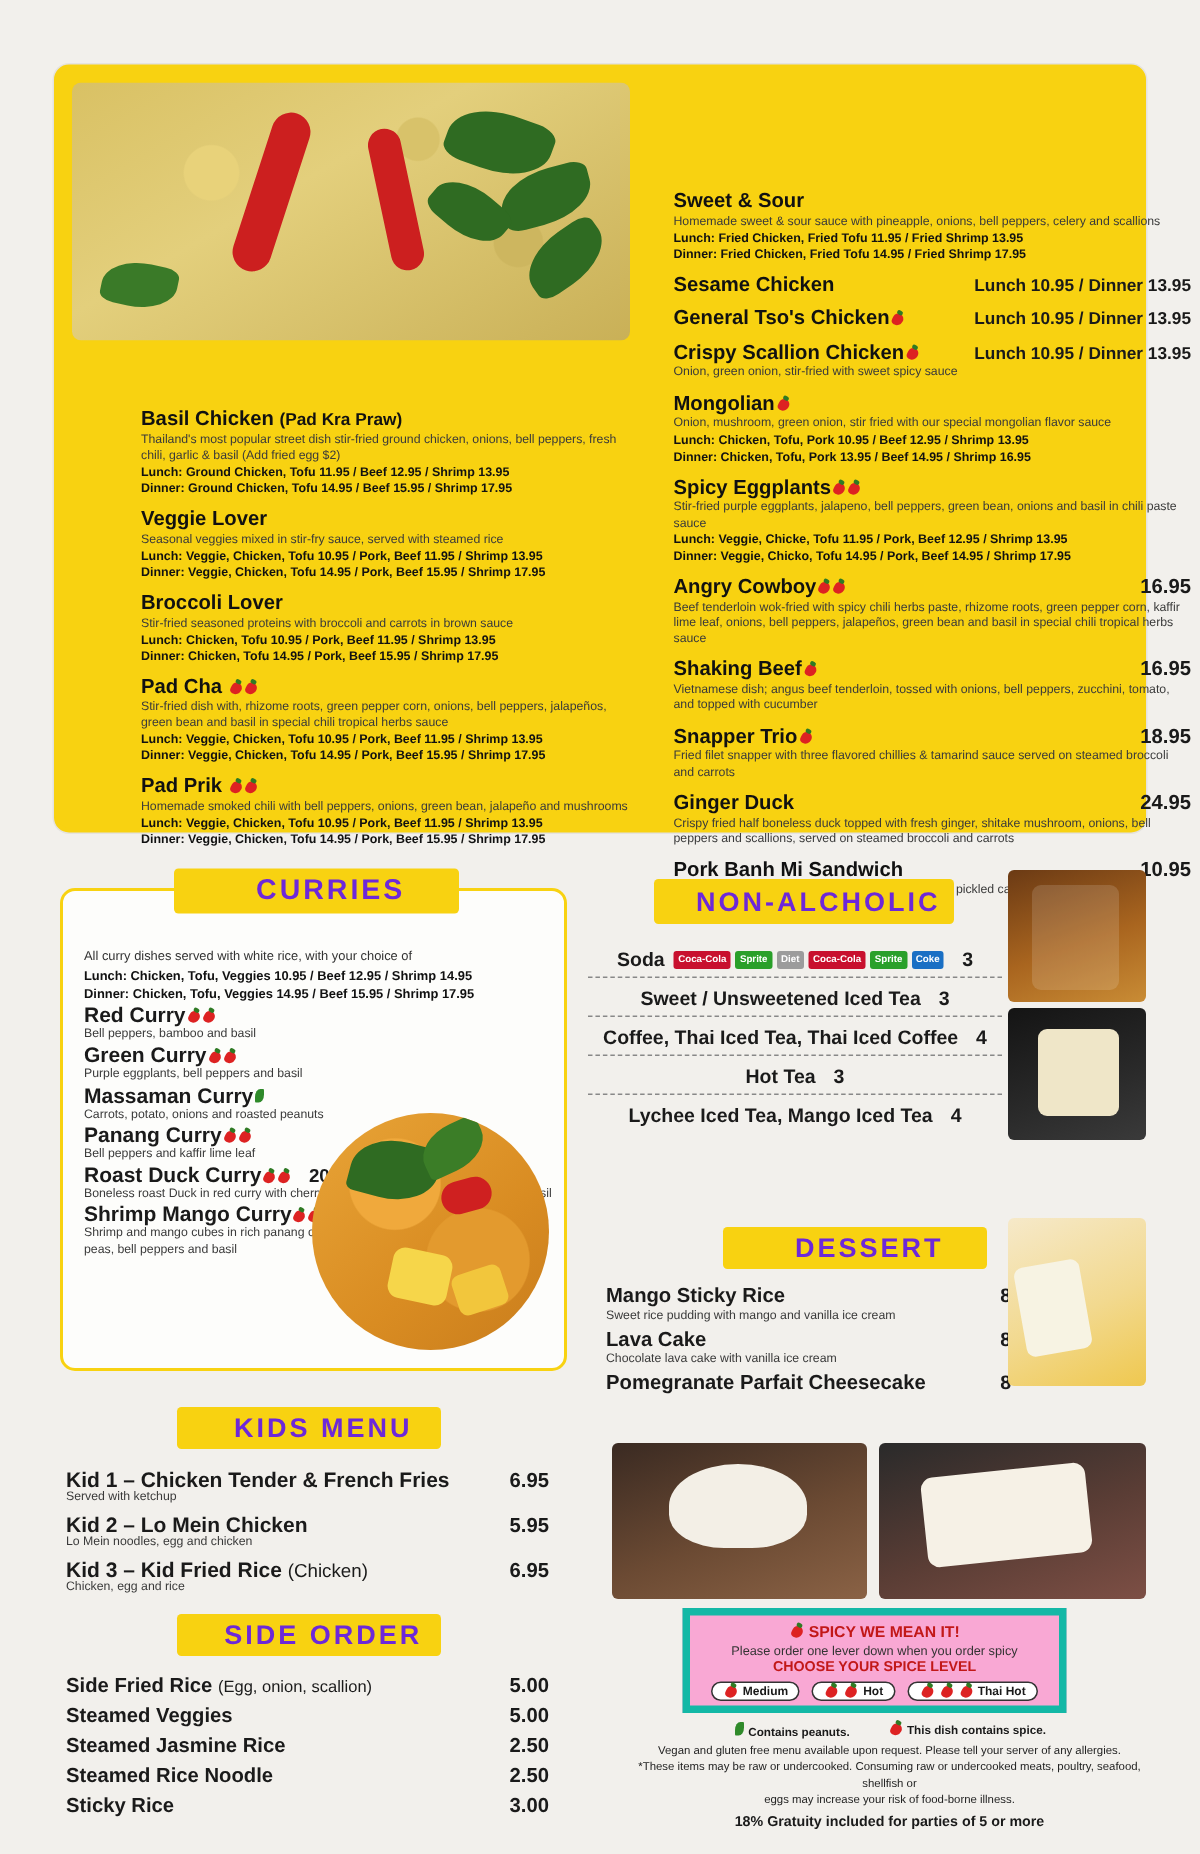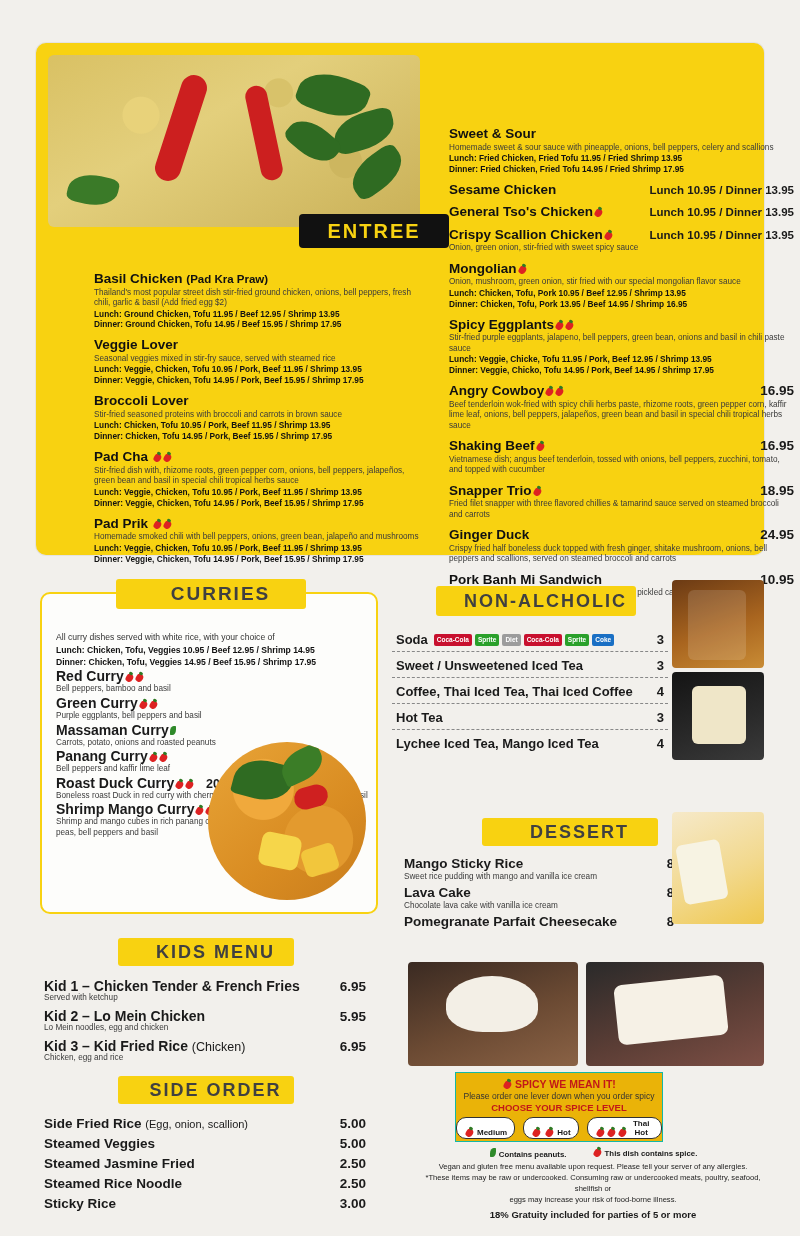--- a/index.html
+++ b/index.html
@@ -69,21 +69,21 @@
   }
   .leaf { display:inline-block; width:8px; height:10px; position:relative; vertical-align:-1px; }
   .leaf::before { content:""; position:absolute; left:1px; top:0; width:6px; height:9px; background:#2f8a2a; border-radius:60% 10% 60% 10%; }
 
   
   .curries-panel {
     position:absolute; left:40px; top:592px; width:338px; height:322px;
     border:2px solid #f8d211; border-radius:10px; background:#fdfdfb;
   }
   .ribbon {
-    background:#f8d211; color:#404040; font-weight:bold; letter-spacing:2px;
+    background:#f8d211; color:#6d28d9; font-weight:bold; letter-spacing:2px;
     display:flex; align-items:center; justify-content:center;padding-left:19px;
   }
   .curries-ribbon { position:absolute; left:74px; top:-15px; width:190px; height:30px; font-size:19px; border-radius:3px;}
   .curries-body { position:absolute; left:14px; top:38px; width:312px; }
   .cur-note { font-size:8.6px; color:#333; margin-bottom:3px; }
   .cur-price { font-size:8.6px; font-weight:bold; color:#111; line-height:1.35; }
   .cur-item { margin-top:0; }
   .cur-name { font-size:14px; font-weight:bold; }
   .cur-name .p { font-size:12.5px; }
   .cur-desc { font-size:8.2px; color:#3a3a3a; line-height:1.3; }
@@ -97,21 +97,21 @@
   }
   .curry-photo .g1 { position:absolute; left:26px; top:18px; width:58px; height:40px; background:#2f6b22; border-radius:60% 10% 60% 10%; transform:rotate(15deg); }
   .curry-photo .g2 { position:absolute; left:72px; top:8px; width:44px; height:30px; background:#3b7d27; border-radius:60% 10% 60% 10%; transform:rotate(-25deg); }
   .curry-photo .r1 { position:absolute; left:86px; top:44px; width:34px; height:22px; background:#cf2020; border-radius:12px; transform:rotate(-15deg); }
   .curry-photo .y1 { position:absolute; left:52px; top:92px; width:40px; height:34px; background:#f6d64a; border-radius:8px; transform:rotate(12deg); }
   .curry-photo .y2 { position:absolute; left:95px; top:104px; width:34px; height:28px; background:#f2c63c; border-radius:6px; transform:rotate(-18deg); }
 
   
   .drinks-panel { position:absolute; left:392px; top:608px; width:276px; height:160px; }
   .drinks-ribbon { position:absolute; left:44px; top:-22px; width:200px; height:30px; font-size:18px; border-radius:3px; }
-  .drink-row { display:flex; justify-content:space-between; align-items:center; font-size:13px; font-weight:bold; padding:6px 4px 4px 4px; border-bottom:1px dashed #888;gap:12px; }
+  .drink-row { display:flex; justify-content:center; align-items:center; font-size:13px; font-weight:bold; padding:6px 4px 4px 4px; border-bottom:1px dashed #888;gap:12px; }
   .drink-row:last-child { border-bottom:none; }
   .drink-row .amt { font-weight:bold; }
   .logos { display:inline-flex; gap:3px; margin-left:6px; vertical-align:middle; }
   .logo { height:12px; border-radius:2px; color:#fff; font-size:6.5px; font-weight:bold; display:flex; align-items:center; justify-content:center; padding:0 3px; }
 
   .drink-photo-1 {
     position:absolute; left:672px; top:580px; width:92px; height:88px; border-radius:4px; overflow:hidden;
     background:linear-gradient(160deg,#6b3a14,#a9651f 55%,#c98c35);
   }
   .drink-photo-1::after { content:""; position:absolute; left:16px; top:10px; width:58px; height:70px; background:rgba(255,255,255,0.14); border-radius:6px; }
@@ -161,22 +161,22 @@
   .side-panel { position:absolute; left:36px; top:1076px; width:330px; }
   .side-ribbon { position:relative; left:82px; width:176px; height:28px; font-size:18px; border-radius:3px; }
   .side-list { margin-top:12px; padding-left:8px; }
   .side-row { display:flex; justify-content:space-between; align-items:baseline; margin-bottom:5px; }
   .side-name { font-size:13.5px; font-weight:bold; }
   .side-name .paren { font-weight:normal; font-size:11px; }
   .side-price { font-size:13.5px; font-weight:bold; }
 
   
   .spicy-box {
-    position:absolute; left:455px; top:1072px; width:208px; height:70px;
-    border:1px solid #14b8a6; background:#eab308; text-align:center; padding-top:5px;
+    position:absolute; left:455px; top:1072px; width:256px; height:70px;
+    border:5px solid #14b8a6; background:#f9a8d4; text-align:center; padding-top:5px;
   }
   .spicy-title { font-size:10.5px; font-weight:bold; color:#c21818; }
   .spicy-sub { font-size:8.5px; color:#333; margin-top:1px; }
   .spicy-choose { font-size:9.5px; font-weight:bold; color:#c21818; margin-top:1px; }
   .levels { display:flex; justify-content:center; gap:8px; margin-top:4px; }
   .level { border:1px solid #333; border-radius:10px; padding:1px 7px; font-size:8px; font-weight:bold; display:flex; align-items:flex-end; gap:3px; background:#fff; }
 
   .footnotes { position:absolute; left:420px; top:1148px; width:346px; text-align:center; }
   .fn-line { font-size:7.6px; color:#222; line-height:1.45; }
   .fn-legend { display:flex; justify-content:center; gap:26px; font-size:7.8px; font-weight:bold; margin-bottom:2px; }
@@ -190,21 +190,20 @@
   <div class="entree-panel">
     <div class="entree-photo">
       <div class="pepper p1"></div>
         <div class="pepper p2"></div>
       <div class="basil b1"></div>
         <div class="basil b2"></div>
         <div class="basil b3"></div>
         <div class="basil b4"></div>
         <div class="basil b5"></div>
     </div>
-    <div class="entree-title">ENTREE</div>
 
     <div class="entree-left">
 
       <div class="dish">
         <div class="dish-name"><span>Basil Chicken</span>
           <span class="sub">(Pad Kra Praw)</span></div>
         <div class="dish-desc">Thailand's most popular street dish stir-fried ground chicken, onions, bell peppers, fresh chili, garlic &amp; basil (Add fried egg $2)</div>
         <div class="dish-price-line">Lunch: Ground Chicken,  Tofu 11.95 / Beef 12.95 / Shrimp 13.95</div>
         <div class="dish-price-line">Dinner: Ground Chicken, Tofu 14.95 / Beef 15.95 / Shrimp 17.95</div>
       </div>
@@ -473,21 +472,21 @@
       <div class="side-row">
         <span class="side-name"><span>Side Fried Rice</span>
           <span class="paren">(Egg, onion, scallion)</span></span>
         <span class="side-price">5.00</span>
       </div>
       <div class="side-row">
         <span class="side-name">Steamed Veggies</span>
         <span class="side-price">5.00</span>
       </div>
       <div class="side-row">
-        <span class="side-name">Steamed Jasmine Fried</span>
+        <span class="side-name">Steamed Jasmine Rice</span>
         <span class="side-price">2.50</span>
       </div>
       <div class="side-row">
         <span class="side-name">Steamed Rice Noodle</span>
         <span class="side-price">2.50</span>
       </div>
       <div class="side-row">
         <span class="side-name">Sticky Rice</span>
         <span class="side-price">3.00</span>
       </div>

